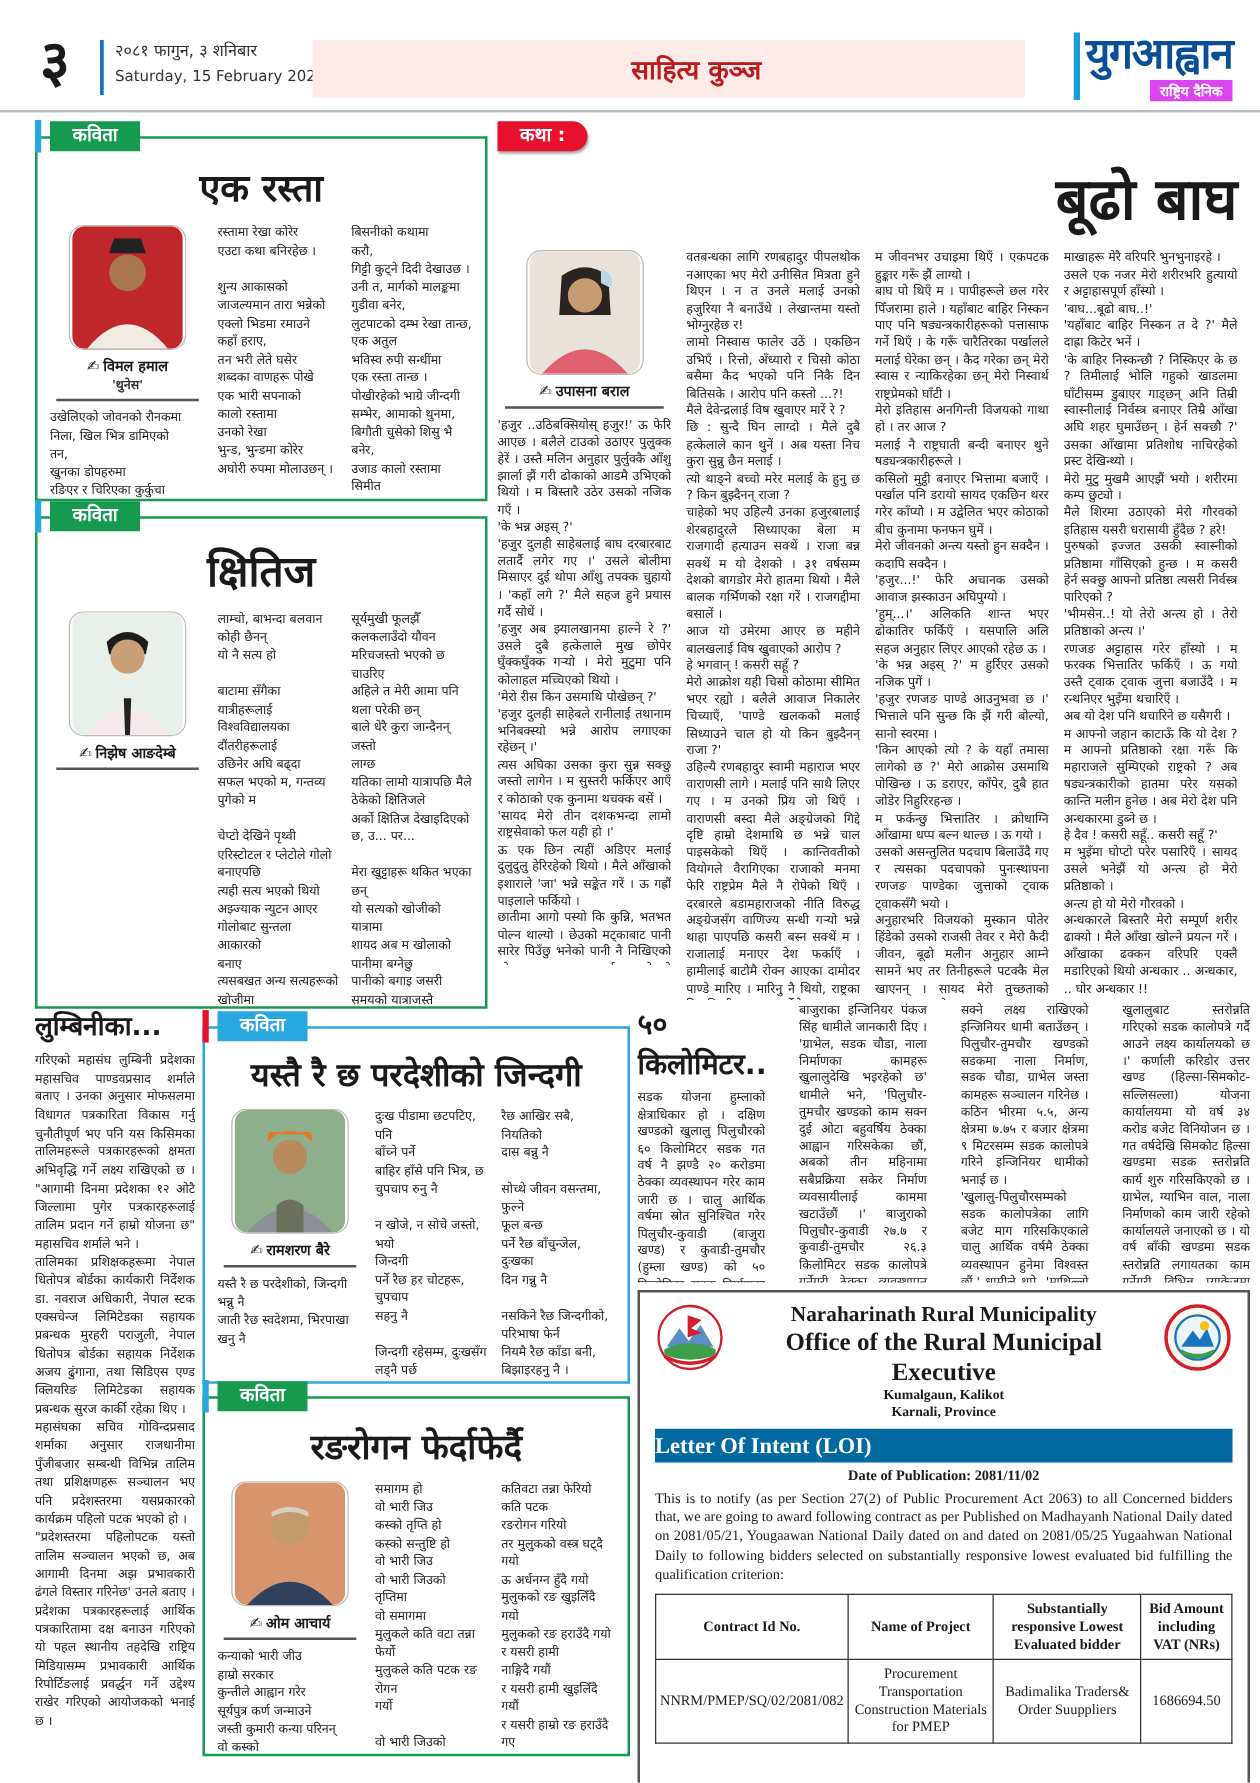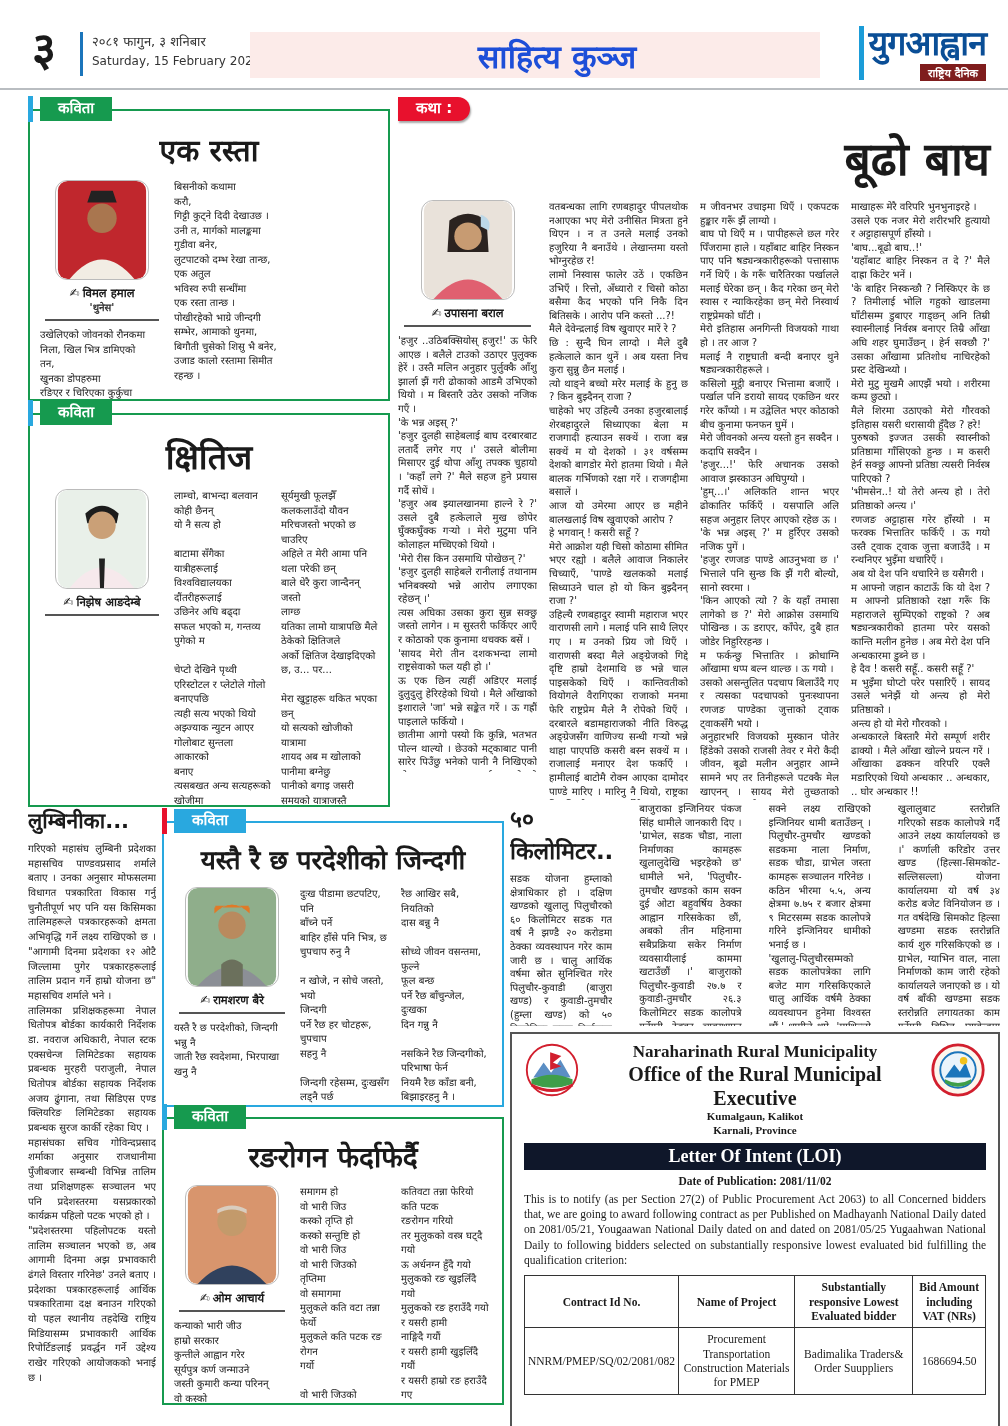--- a/index.html
+++ b/index.html
@@ -5,26 +5,26 @@
   html,body{margin:0;padding:0;background:#fff;}
   body{width:1008px;height:1426px;position:relative;overflow:hidden;
        font-family:"DejaVu Sans",sans-serif;color:#1a1a1a;}
   .abs{position:absolute;}
   
   .pagenum{font-size:46px;font-weight:800;line-height:1;}
   .hdr-vbar{width:3px;background:#1b75bb;}
   .hdr-dates{font-size:12px;color:#333;line-height:1.55;}
   .hdr-dates .np{font-size:13px;}
   .band{background:#fcebe9;display:flex;align-items:center;justify-content:center;}
-  .section-title{font-size:32px;font-weight:800;color:#1d4ed8;margin-left:44px;}
+  .section-title{font-size:21px;font-weight:800;color:#b91c1c;margin-left:44px;}
   .masthead{display:flex;align-items:stretch;}
   .mast-bar{width:5px;background:#1b9cd8;margin-right:5px;}
   .mast-col{display:flex;flex-direction:column;align-items:flex-end;}
   .mast-title{font-size:34px;font-weight:800;color:#0a4e96;letter-spacing:-1px;line-height:1.05;}
-  .mast-sub{background:#7f1d1d;color:#fff;font-size:11px;font-weight:700;padding:1px 8px;margin-top:2px;}
+  .mast-sub{background:#d946ef;color:#fff;font-size:11px;font-weight:700;padding:1px 8px;margin-top:2px;}
   .hdr-rule{height:2px;background:#b9bdc1;}
   
   .tagrow{display:flex;align-items:center;height:26px;position:relative;z-index:2;}
   .minibar{width:5px;height:26px;margin-right:7px;background:#29a8df;}
   .tag{color:#fff;font-weight:700;font-size:15px;padding:2px 18px 3px;line-height:1.3;}
   .tag.green{background:#169a4f;}
   .tag.blue{background:#29a8df;}
   .tag.red{background:#e8112d;border-radius:0 14px 14px 0;box-shadow:1px 2px 2px rgba(0,0,0,.35);}
   
   .pwrap{position:absolute;}
@@ -45,21 +45,21 @@
   
   .subhead{font-weight:800;}
   
   .loi{border:2px solid #555;background:#fff;box-sizing:border-box;padding:8px 12px;overflow:hidden;
        font-family:"Liberation Serif",serif;}
   .loi-head{display:flex;align-items:flex-start;gap:8px;}
   .loi-center{flex:1;text-align:center;line-height:1.2;}
   .loi-org{font-size:17px;font-weight:700;}
   .loi-office{font-size:20px;font-weight:700;}
   .loi-addr{font-size:11px;font-weight:700;}
-  .loi-bar{background:#0f172a;color:#fff;text-align:center;font-size:18px;font-weight:700;padding:3px 0;margin:6px 0 5px;}
+  .loi-bar{background:#0369a1;color:#fff;text-align:left;font-size:18px;font-weight:700;padding:3px 0;margin:6px 0 5px;}
   .loi-date{text-align:center;font-size:11.5px;font-weight:700;margin:2px 0 5px;}
   .loi-body{font-size:11.5px;text-align:justify;line-height:1.33;}
   table.loi-tbl{border-collapse:collapse;width:100%;margin-top:7px;font-size:11.5px;}
   table.loi-tbl th,table.loi-tbl td{border:1.5px solid #333;padding:4px 3px;text-align:center;line-height:1.25;}
   table.loi-tbl th{font-weight:700;}
 </style>
 </head>
 <body>
 
 <div class="abs" style="left:0;top:0;width:1008px;height:92px;">
@@ -100,20 +100,34 @@
         <div class="byline"><span class="pen">✍</span><span>विमल हमाल</span></div>
         <div class="alias">'थुनेस'</div>
         <div class="bdiv"></div>
         <div class="poemtext">उखेलिएको जोवनको रौनकमा
 निला, खिल भित्र डामिएको
 तन,
 खुनका डोपहरुमा
 रङिएर र चिरिएका कुर्कुचा
 बुर्कसी मार्दा, आघात बनेर</div>
       </div>
+      <div class="col poemtext">रस्तामा रेखा कोरेर
+एउटा कथा बनिरहेछ ।
+
+शुन्य आकासको
+जाजल्यमान तारा भन्नेको
+एक्लो भिडमा रमाउने
+कहाँ हराए,
+तन भरी लेते घसेर
+शब्दका वाणहरू पोखे
+एक भारी सपनाको
+कालो रस्तामा
+उनको रेखा
+भुन्ड, भुन्डमा कोरेर
+अघोरी रुपमा मोलाउछन् ।</div>
       <div class="col poemtext">बिसनीको कथामा
 करौ,
 गिट्टी कुट्ने दिदी देखाउछ ।
 उनी त, मार्गको मालङ्कमा
 गुडीवा बनेर,
 लुटपाटको दम्भ रेखा तान्छ,
 एक अतुल
 भविस्व रुपी सन्धींमा
 एक रस्ता तान्छ ।
 पोखीरहेको भाग्रे जीन्दगी

